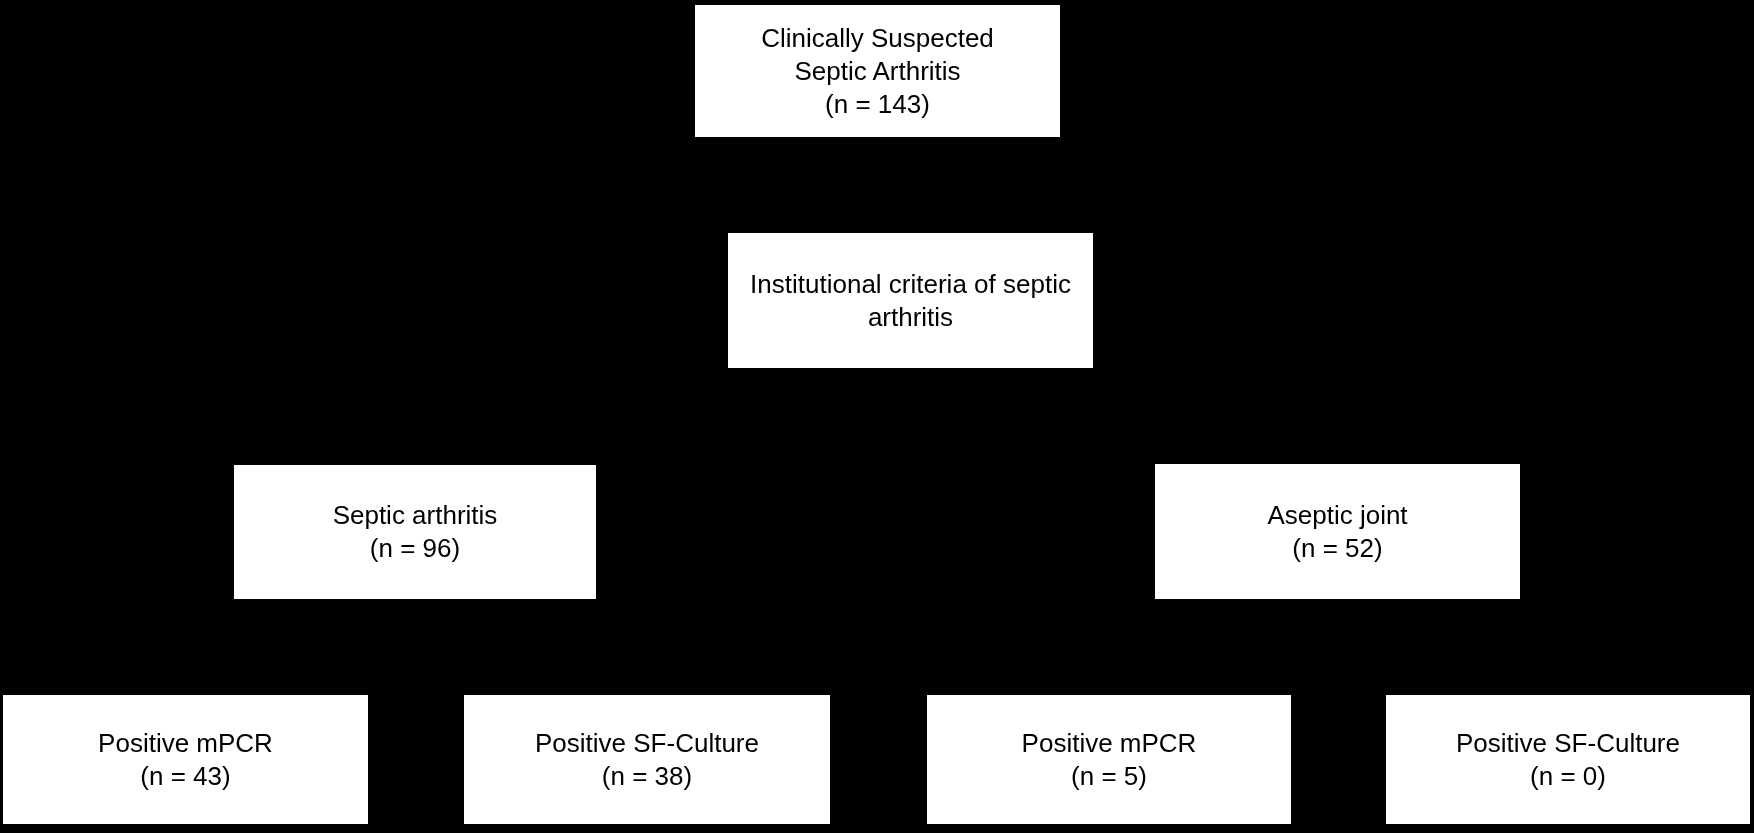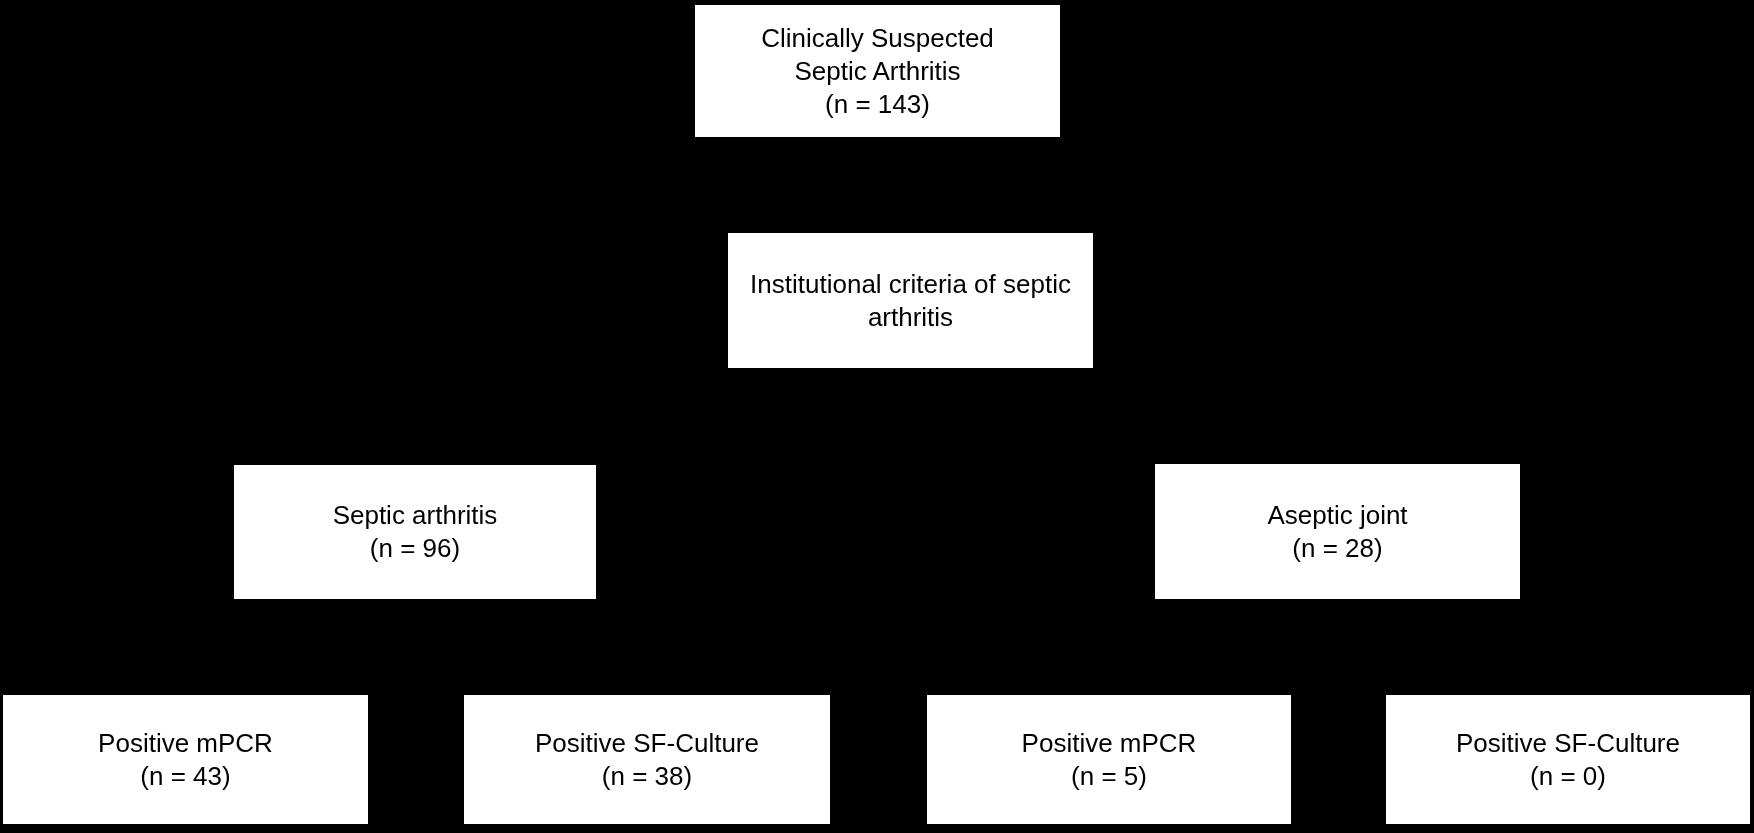--- a/index.html
+++ b/index.html
@@ -94,21 +94,21 @@
 arthritis</span>
   </div>
 
   <div class="node" id="n3">
     <span class="node-label">Septic arthritis
 (n = 96)</span>
   </div>
 
   <div class="node" id="n4">
     <span class="node-label">Aseptic joint
-(n = 28)</span>
+(n = 52)</span>
   </div>
 
   <div class="node" id="n5">
     <span class="node-label">Positive mPCR
 (n = 43)</span>
   </div>
 
   <div class="node" id="n6">
     <span class="node-label">Positive SF-Culture
 (n = 38)</span>

